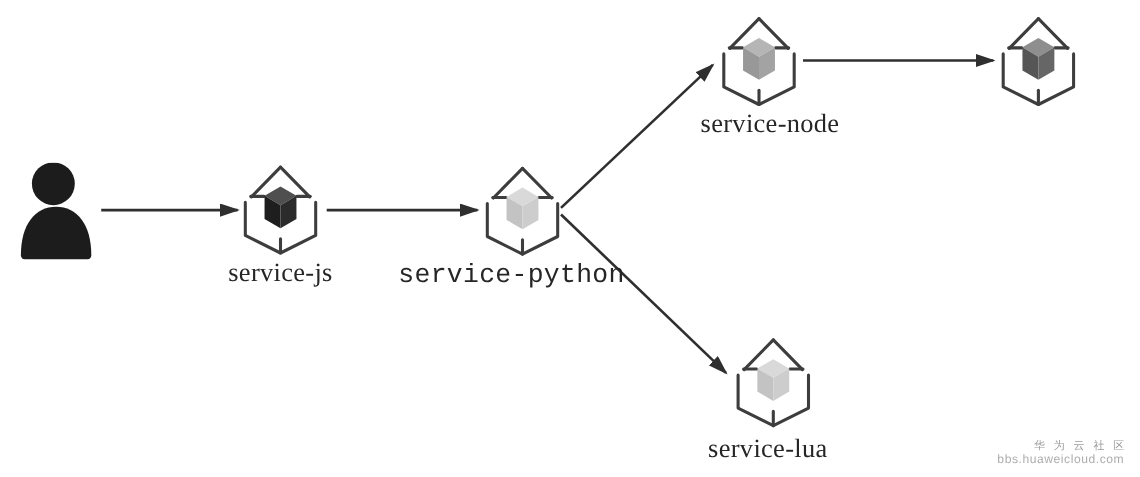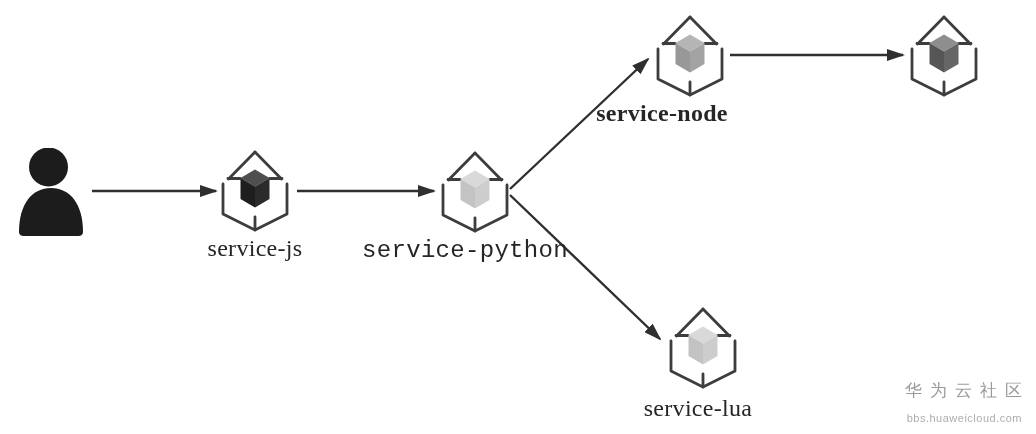--- a/index.html
+++ b/index.html
@@ -44,29 +44,29 @@
     letter-spacing: 0.3px;
   }
   #watermark {
     position: absolute;
     right: 14px;
     bottom: 10px;
     text-align: right;
     font-family: "Liberation Sans", "DejaVu Sans", sans-serif;
   }
   #watermark .wm-main {
-    font-size: 17px;
+    font-size: 10px;
     letter-spacing: 8px;
     margin-right: -8px;
     color: var(--watermark, #999999);
   }
   #watermark .wm-sub {
     font-size: 11px;
     letter-spacing: 0.5px;
-    margin-top: 10px;
+    margin-top: 0;
     color: var(--watermark-sub, #ababab);
   }
 </style>
 </head>
 <body>
 
 <div id="canvas" style="--outline: #3d3d3d; --arrow: #2f2f2f; --label: #262626; --actor: #1c1c1c; --watermark: #9a9a9a; --watermark-sub: #adadad; --background: #ffffff;">
 
   <svg width="0" height="0" style="position:absolute">
     <defs>
@@ -122,21 +122,21 @@
         <use href="#cube-sym"></use>
       </svg>
   </div>
   <div class="node-label" style="left:465px; top:238px;font-family:Liberation Mono, monospace;">service-python</div>
 
   <div class="node" style="left:656px; top:14px;">
     <svg class="cube-svg" viewBox="0 0 68 84" style="--cube-top: #b5b5b5; --cube-left: #989898; --cube-right: #a3a3a3;">
         <use href="#cube-sym"></use>
       </svg>
   </div>
-  <div class="node-label" style="left:662px; top:101px;font-weight:bold;">service-node</div>
+  <div class="node-label" style="left:700px; top:101px;">service-node</div>
 
   <div class="node" style="left:910px; top:14px;">
     <svg class="cube-svg" viewBox="0 0 68 84" style="--cube-top: #8e8e8e; --cube-left: #565656; --cube-right: #666666;">
         <use href="#cube-sym"></use>
       </svg>
   </div>
 
   <div class="node" style="left:669px; top:306px;">
     <svg class="cube-svg" viewBox="0 0 68 84" style="--cube-top: #d9d9d9; --cube-left: #c3c3c3; --cube-right: #cdcdcd;">
         <use href="#cube-sym"></use>

